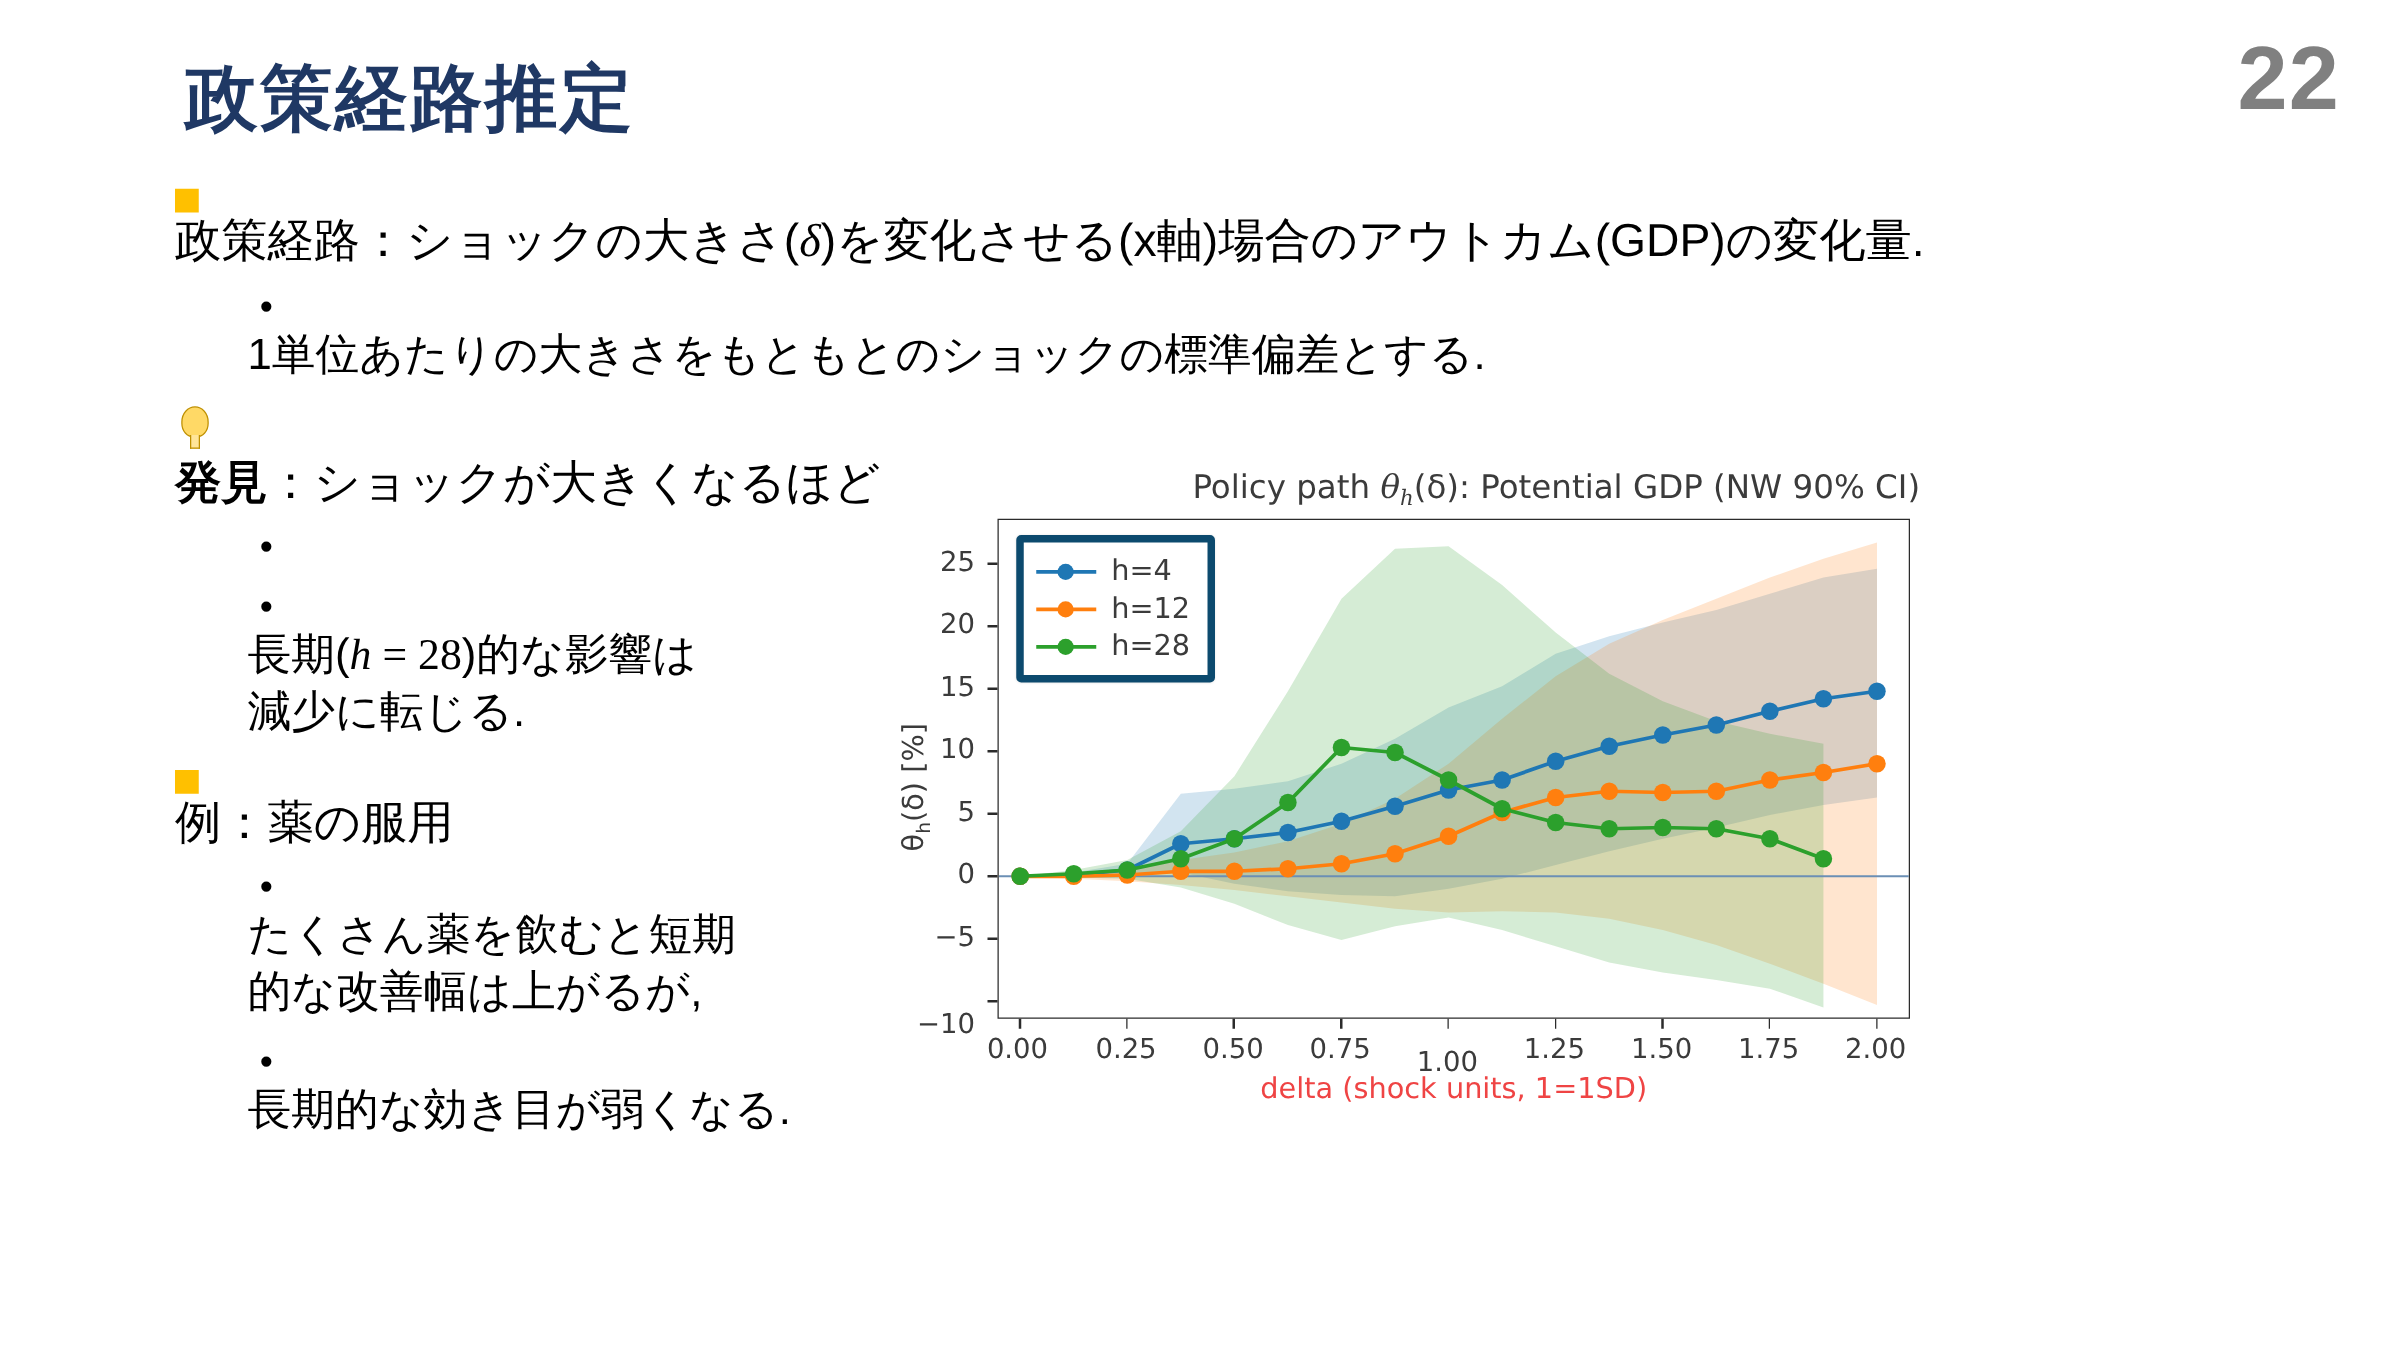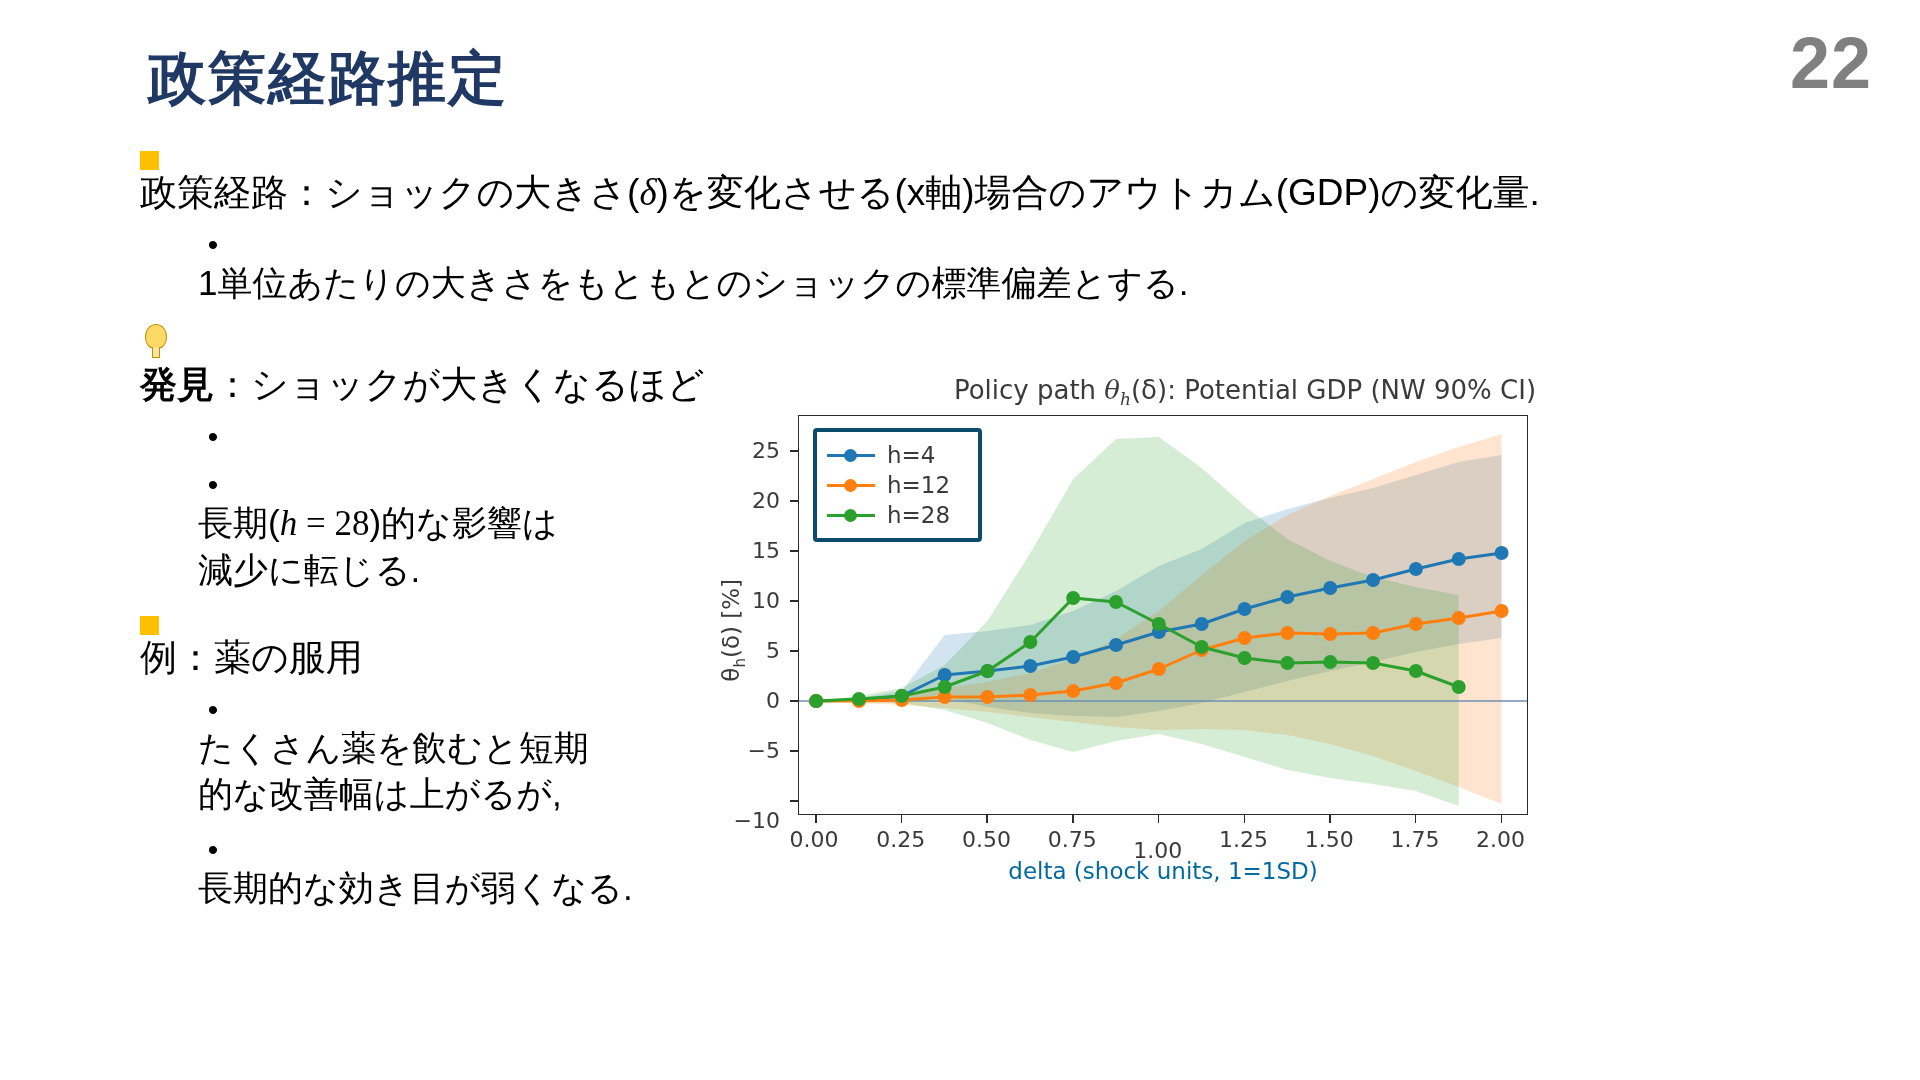--- a/index.html
+++ b/index.html
@@ -155,42 +155,42 @@
     position:absolute;
     width:1.6px; height:8px;
     background:#2b2b2b;
   }
   #xaxis-label {
     position:absolute;
     left:68px; top:418px;
     width:730px;
     text-align:center;
     font-size:23px;
-    color:#0369a1;
+    color:#ef4444;
     font-family:"DejaVu Sans", sans-serif;
   }
   #yaxis-label {
     position:absolute;
     left:-48px; top:175px;
     font-size:23px;
     color:#3B3B3B;
     font-family:"DejaVu Sans", sans-serif;
     transform:rotate(-90deg);
     transform-origin:center center;
     white-space:nowrap;
   }
   #yaxis-label .sub { font-size:15px; vertical-align:sub; }
 
   #legend-box {
     position:absolute;
     left:14px; top:12px;
     background:#fff;
-    border:4px solid #0c4a6e;
+    border:6px solid #0c4a6e;
     border-radius:4px;
-    padding:8px 28px 8px 10px;
+    padding:8px 14px 8px 10px;
     box-shadow:0 0 2px rgba(0,0,0,0.10);
   }
   .legend-row {
     display:flex; align-items:center;
     height:30px;
   }
   .legend-swatch {
     position:relative;
     width:48px; height:12px;
     margin-right:12px;

